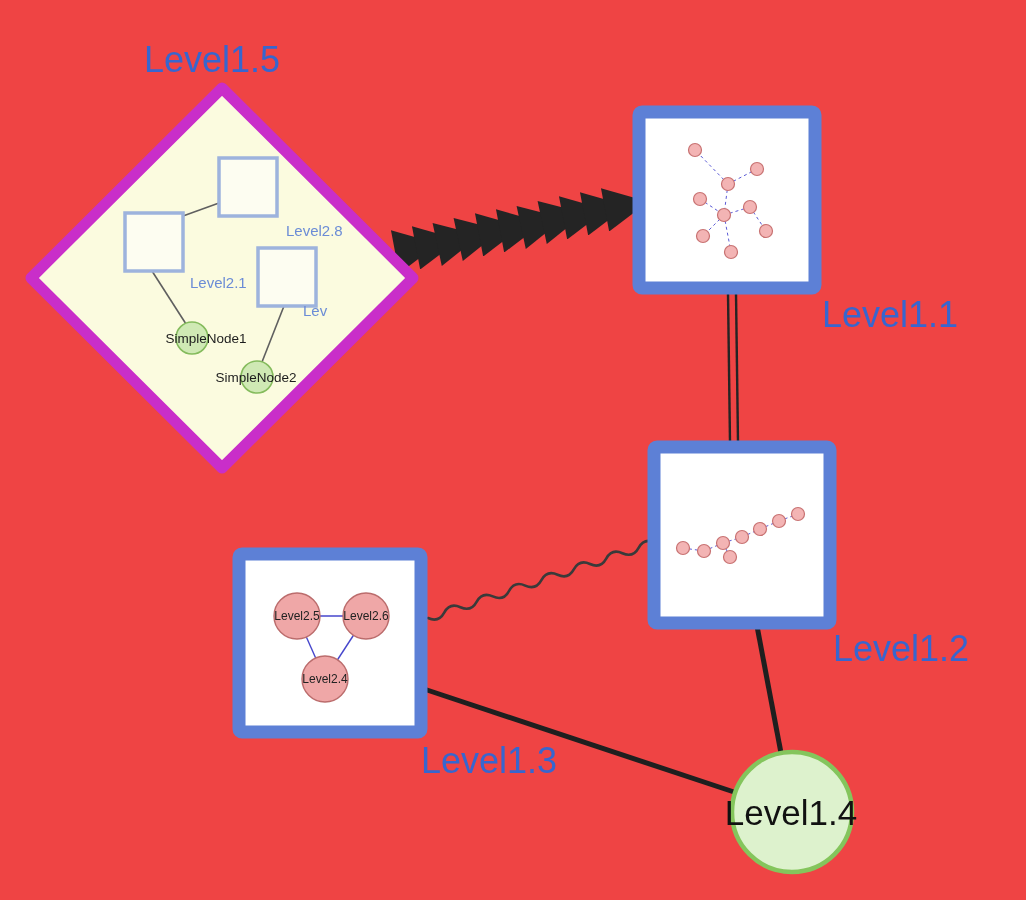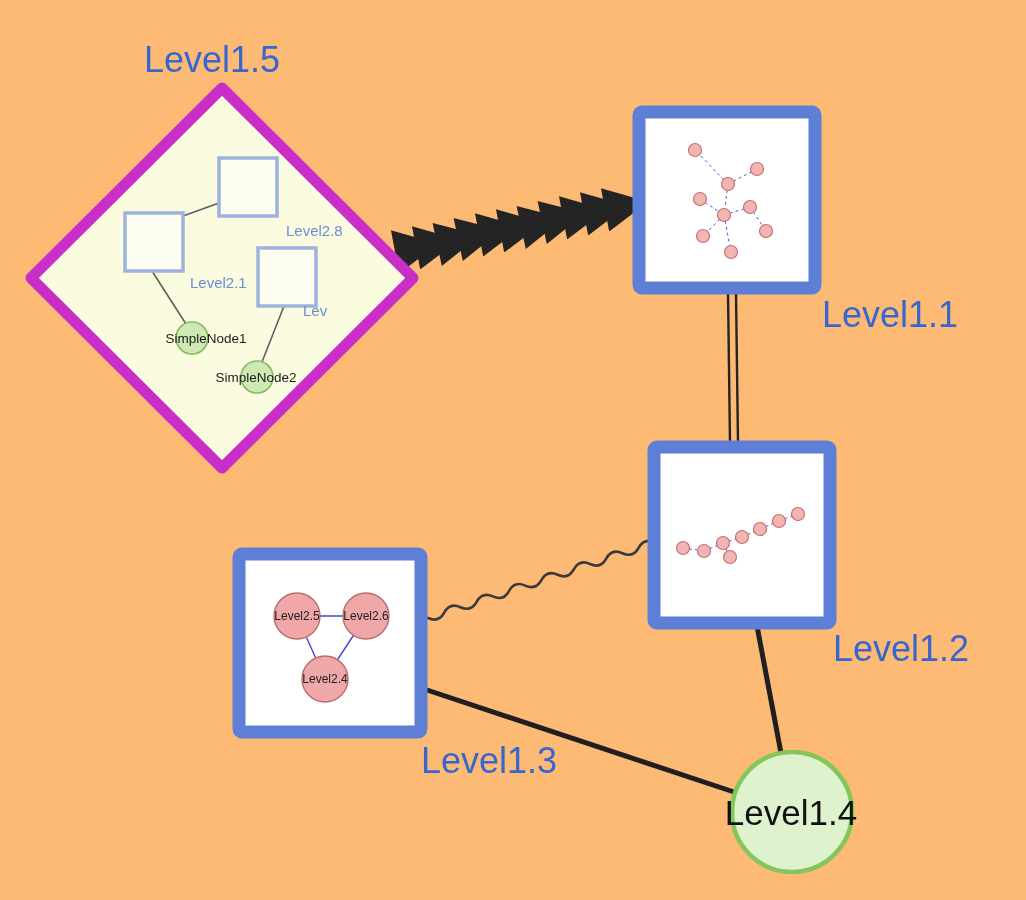--- a/index.html
+++ b/index.html
@@ -1,16 +1,16 @@
 <!DOCTYPE html>
 <html><head>
 <meta charset="utf-8">
 <style>
   html,body{margin:0;padding:0;background:#ffffff;}
-  .stage{position:relative;width:1026px;height:900px;background:#fdba74;overflow:hidden;
+  .stage{position:relative;width:1026px;height:900px;background:#ef4444;overflow:hidden;
          font-family:"Liberation Sans","DejaVu Sans",sans-serif;}
   svg{display:block;}
   text{font-family:"Liberation Sans","DejaVu Sans",sans-serif;}
   .lbl-big{font-size:36px;fill:#3766cf;}
   .lbl-big-dark{font-size:35px;fill:#111111;}
   .lbl-inner{font-size:15px;fill:#6b8cd6;}
   .lbl-small-dark{font-size:13.5px;fill:#1c1c1c;}
   .lbl-tiny{font-size:12px;fill:#222222;}
   .diamond{fill:#fbfbdf;stroke:#c92ec9;stroke-width:11;stroke-linejoin:round;}
   .group-box{fill:#ffffff;stroke:#5d80d6;stroke-width:13;}

